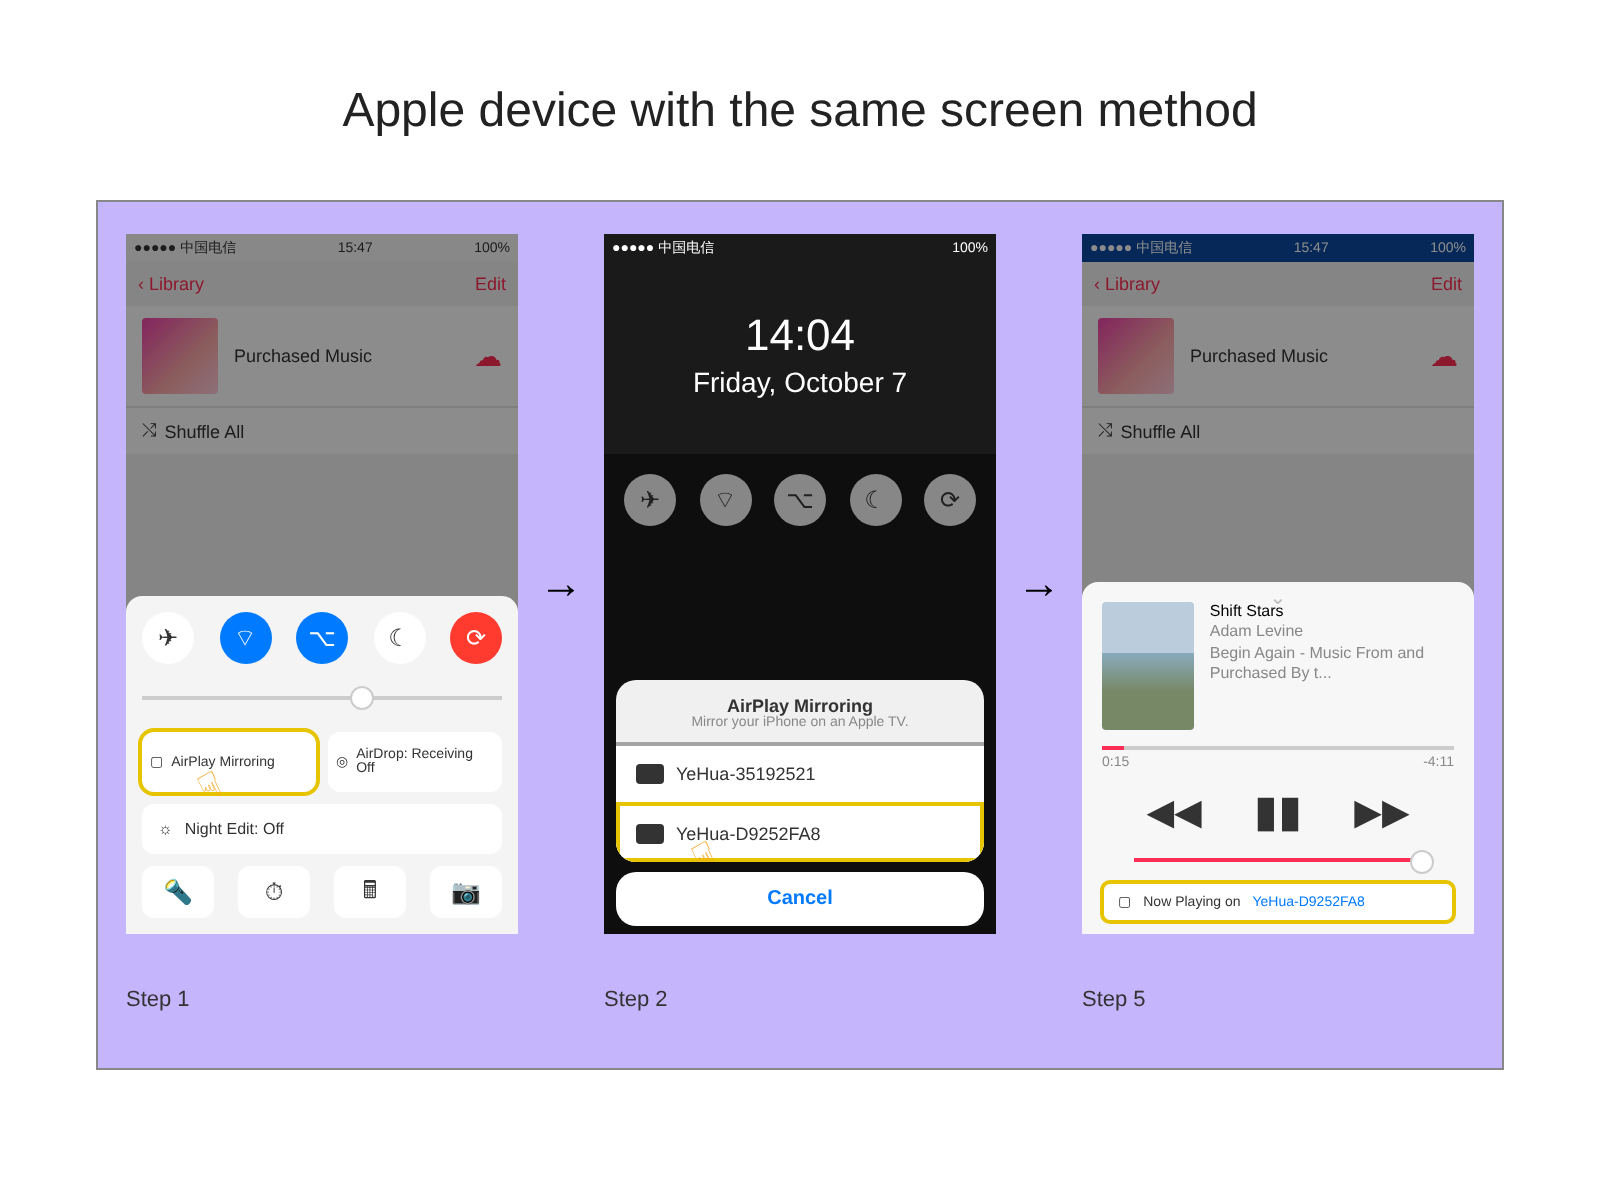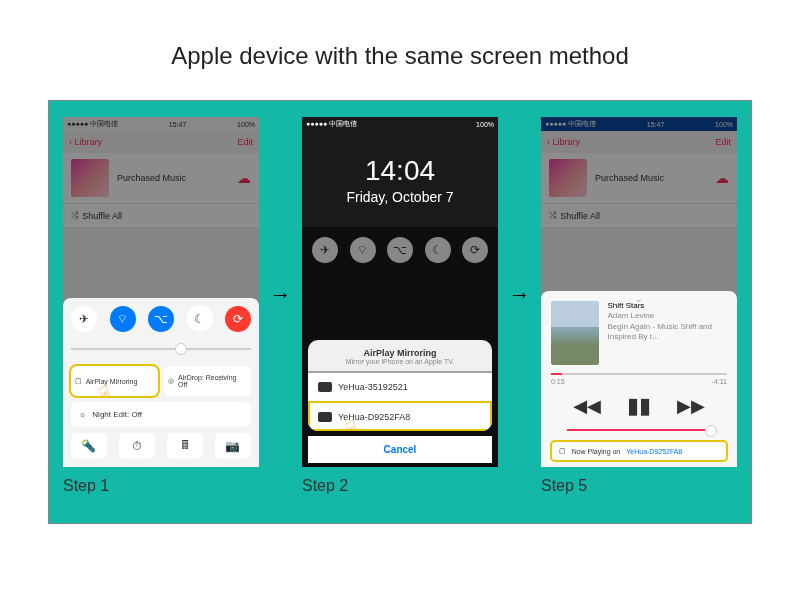--- a/index.html
+++ b/index.html
@@ -1,22 +1,22 @@
 <!DOCTYPE html>
 <html><head>
 <meta charset="utf-8">
 <style>
 *{margin:0;padding:0;box-sizing:border-box;font-family:-apple-system,Helvetica,Arial,sans-serif}
 body{background:#fff;width:800px;height:602px;overflow:hidden}
 .title{text-align:center;font-size:24px;color:#222;padding:42px 0 30px;font-weight:400}
-.frame{margin:0 48px;border:1px solid #888;padding:16px 14px 28px;position:relative;background:#14b8a6}
+.frame{margin:0 48px;border:1px solid #888;padding:16px 14px 28px;position:relative;background:#c4b5fd}
 .row{display:flex;align-items:center;justify-content:space-between;gap:6px}
 .phone{width:196px;height:350px;background:#f3f3f3;position:relative;overflow:hidden;font-size:8px;color:#333}
 .arrow{font-size:22px;color:#000;flex:0 0 auto}
-.labels{display:flex;justify-content:space-between;margin-top:10px;font-size:16px;color:#333}
+.labels{display:flex;justify-content:space-between;margin-top:27px;font-size:11px;color:#333}
 .labels span{width:196px}
 
 .statusbar{height:14px;background:#f8f8f8;display:flex;justify-content:space-between;align-items:center;padding:0 4px;font-size:7px}
 .nav{height:22px;display:flex;justify-content:space-between;align-items:center;padding:0 6px;color:#ff2d55;font-size:9px}
 .album-row{display:flex;align-items:center;padding:6px 8px;gap:8px;border-bottom:1px solid #e5e5e5;background:#fff}
 .album-art{width:38px;height:38px;background:linear-gradient(135deg,#e4a,#faa 60%,#fcd);border-radius:2px}
 .album-art.big{width:64px;height:64px;background:linear-gradient(180deg,#bcd 40%,#8ab 40%,#786 70%);border-radius:2px}
 .shuffle{padding:6px 8px;background:#fff;font-size:9px;display:flex;align-items:center;gap:4px}
 .dim{position:absolute;inset:0;background:rgba(0,0,0,.45)}
 .cc{position:absolute;left:0;right:0;bottom:0;background:#f4f4f4;border-radius:8px 8px 0 0;padding:8px}
@@ -30,30 +30,30 @@
 .slider .knob{position:absolute;top:3px;left:58%;width:12px;height:12px;border-radius:50%;background:#fff;border:1px solid #ccc}
 .btnrow{display:flex;gap:6px;margin-bottom:6px}
 .ccbtn{flex:1;background:#fff;border-radius:6px;padding:8px 4px;font-size:7px;display:flex;align-items:center;gap:4px;position:relative}
 .ccbtn.hl{outline:2px solid #e6c400}
 .ns{background:#fff;border-radius:6px;padding:8px;font-size:8px;display:flex;align-items:center;gap:6px;margin-bottom:6px}
 .bottom-icons{display:flex;justify-content:space-between}
 .bic{width:36px;height:26px;background:#fff;border-radius:6px;display:flex;align-items:center;justify-content:center;font-size:12px}
 .pointer{position:absolute;width:22px;height:22px;color:#f5a623;font-size:18px;transform:rotate(-25deg)}
 
 .lock-time{text-align:center;color:#fff;padding-top:24px}
-.lock-time .t{font-size:28px;font-weight:200}
+.lock-time .t{font-size:22px;font-weight:200}
 .lock-time .d{font-size:14px;margin-top:2px}
 .sheet{position:absolute;left:6px;right:6px;bottom:36px;background:#f0f0f0;border-radius:10px;overflow:hidden}
 .sheet .hdr{text-align:center;padding:8px 6px 6px}
 .sheet .hdr .h1{font-size:9px;font-weight:600}
 .sheet .hdr .h2{font-size:7px;color:#888}
 .dev{display:flex;align-items:center;gap:6px;padding:9px 10px;border-top:2px solid #a3a3a3;font-size:9px;background:#fff}
 .dev.hl{outline:2px solid #e6c400;outline-offset:-2px;position:relative;z-index:2}
 .dev .ico{width:14px;height:10px;background:#333;border-radius:2px}
-.cancel{position:absolute;left:6px;right:6px;bottom:4px;background:#fff;border-radius:0;text-align:center;padding:8px;font-size:10px;color:#007aff;font-weight:600}
+.cancel{position:absolute;left:6px;right:6px;bottom:4px;background:#fff;border-radius:10px;text-align:center;padding:8px;font-size:10px;color:#007aff;font-weight:600}
 
 .np{position:absolute;left:0;right:0;bottom:0;background:#f7f7f7;border-radius:8px 8px 0 0;padding:10px 10px 6px}
 .np-top{display:flex;gap:8px;margin-bottom:8px}
 .np-txt{font-size:8px;line-height:1.3}
 .np-txt .t1{color:#000}
 .np-txt .t2{color:#888}
 .np-txt .t3{color:#888}
 .np-bar{height:2px;background:#ccc;position:relative;margin-bottom:3px}
 .np-bar::before{content:"";position:absolute;left:0;width:6%;height:2px;background:#ff2d55}
 .np-time{display:flex;justify-content:space-between;font-size:7px;color:#888;margin-bottom:8px}
@@ -193,21 +193,21 @@
     <span>Shuffle All</span>
   </div>
   <div class="dim"></div>
   <div class="np">
     <div class="chev">⌄</div>
     <div class="np-top">
       <div class="album-art big"></div>
       <div class="np-txt">
         <div class="t1">Shift Stars</div>
         <div class="t2">Adam Levine</div>
-        <div class="t3">Begin Again - Music Shift and Inspired By t...</div>
+        <div class="t3">Begin Again - Music From and Purchased By t...</div>
       </div>
     </div>
     <div class="np-bar"></div>
     <div class="np-time">
             <span>0:15</span>
             <span>-4:11</span>
           </div>
     <div class="ctrls">
       <span>◀◀</span>
       <span style="font-size:22px">▮▮</span>

